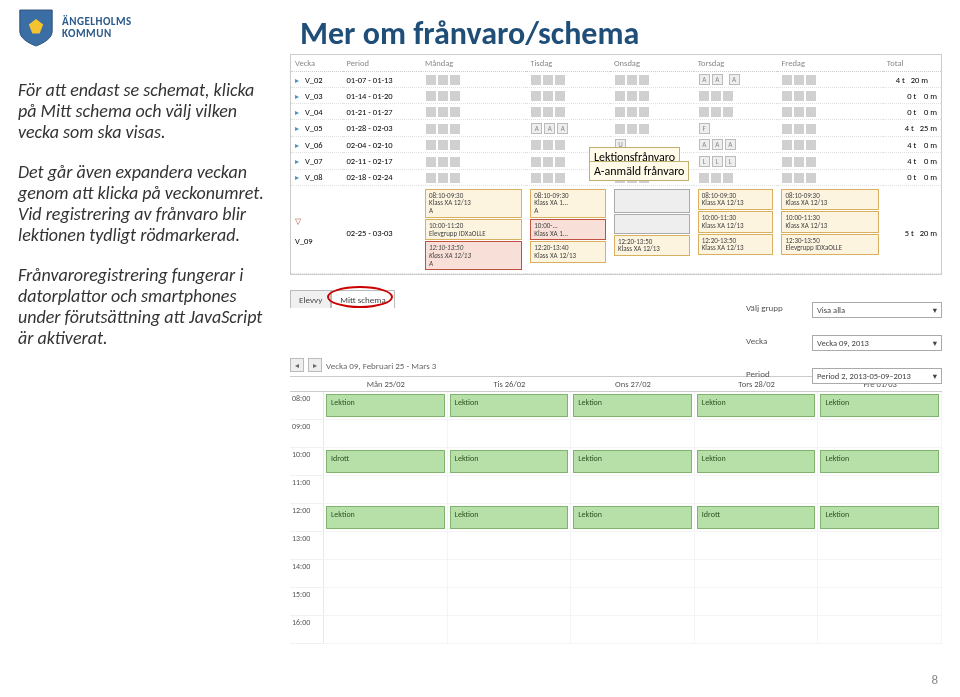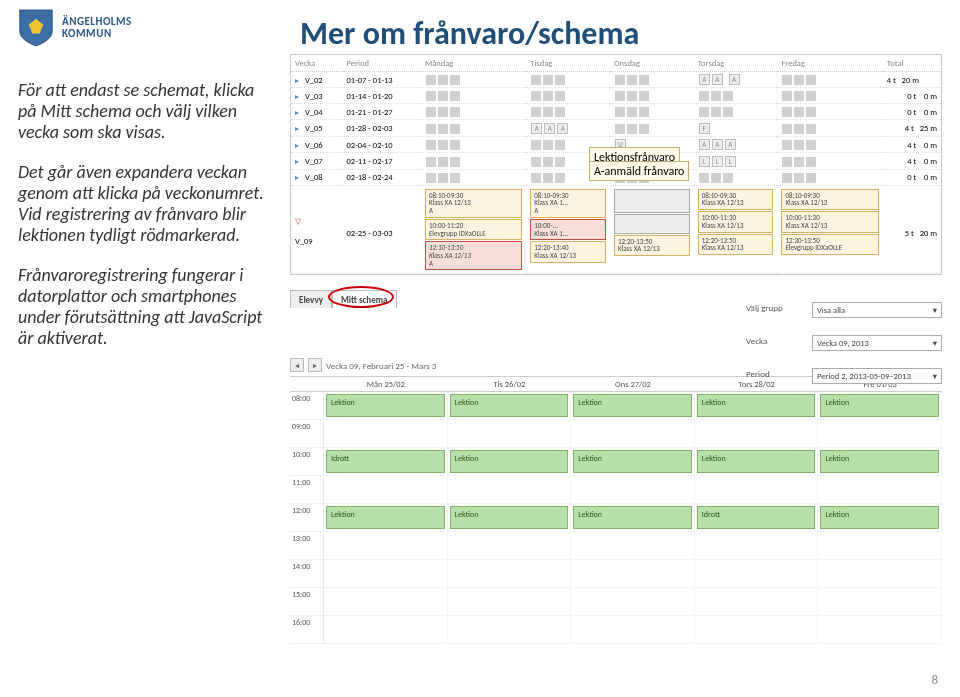--- a/index.html
+++ b/index.html
@@ -24,21 +24,21 @@
   .arrow { color: #4a90c0; font-size: 8px; display: inline-block; width: 8px; }
   .greybox { display: inline-block; width: 10px; height: 10px; background: #d0d0d0; margin: 0 1px; vertical-align: middle; }
   .letterbox { display: inline-block; width: 11px; height: 11px; background: #eee; border: 1px solid #bbb; font-size: 7px; text-align: center; line-height: 10px; color: #888; margin: 0 1px; vertical-align: middle; }
   .lesson-card { border: 1px solid #d8b060; background: #fdf4e0; padding: 2px 3px; font-size: 7px; line-height: 1.1; color: #444; }
   .lesson-card.red { border-color: #c05040; background: #f8e0d8; }
   .lesson-card.grey { border-color: #aaa; background: #eee; }
   .popup { position: absolute; background: #fffbe8; border: 1px solid #c0b070; padding: 2px 4px; font-size: 12px; }
 
   
   .shot2 { position: absolute; top: 290px; left: 290px; width: 652px; background: #fff; font-size: 9px; color: #444; }
-  .tabbar { display: flex; gap: 0; font-size: 9px; font-weight: bold; }
+  .tabbar { display: flex; gap: 0; font-size: 9px; }
   .tabbar .tab { padding: 3px 8px; border: 1px solid #bbb; background: #f0f0f0; border-bottom: none; position: relative; }
   .tabbar .tab.active { background: #fff; }
   .red-circle { position: absolute; border: 2px solid #c00; border-radius: 50%; width: 66px; height: 22px; top: -5px; left: -5px; pointer-events: none; }
   .filters { position: absolute; right: 0; top: 12px; font-size: 9px; }
   .filters .row { display: flex; align-items: flex-start; gap: 6px; margin-bottom: 17px; }
   .filters label { width: 60px; text-align: left; color: #555; }
   .filters .sel { border: 1px solid #aaa; background: #fff; padding: 1px 4px; width: 130px; height: 16px; font-size: 8.5px; display: flex; justify-content: space-between; align-items: center; }
   .sched-head { margin-top: 50px; display: flex; align-items: center; gap: 4px; font-size: 9px; color: #666; }
   .navbtn { border: 1px solid #bbb; background: #eee; width: 14px; height: 14px; font-size: 8px; text-align: center; line-height: 12px; }
   .sched-grid { margin-top: 4px; border-top: 1px solid #ccc; display: grid; grid-template-columns: 34px repeat(5, 1fr); font-size: 8.5px; }
@@ -90,21 +90,21 @@
       </thead>
     <tbody id="s1body">
         <tr>
           <td><span class="arrow">▸</span> V_02</td>
           <td>01-07 - 01-13</td>
           <td><span class="greybox"></span><span class="greybox"></span><span class="greybox"></span></td>
           <td><span class="greybox"></span><span class="greybox"></span><span class="greybox"></span></td>
           <td><span class="greybox"></span><span class="greybox"></span><span class="greybox"></span></td>
           <td><span class="letterbox">A</span><span class="letterbox">A</span>&nbsp;&nbsp;<span class="letterbox">A</span></td>
           <td><span class="greybox"></span><span class="greybox"></span><span class="greybox"></span></td>
-          <td style="text-align:left;white-space:pre;">4 t   20 m</td>
+          <td style="text-align:center;white-space:pre;">4 t   20 m</td>
         </tr>
         <tr>
           <td><span class="arrow">▸</span> V_03</td>
           <td>01-14 - 01-20</td>
           <td><span class="greybox"></span><span class="greybox"></span><span class="greybox"></span></td>
           <td><span class="greybox"></span><span class="greybox"></span><span class="greybox"></span></td>
           <td><span class="greybox"></span><span class="greybox"></span><span class="greybox"></span></td>
           <td><span class="greybox"></span><span class="greybox"></span><span class="greybox"></span></td>
           <td><span class="greybox"></span><span class="greybox"></span><span class="greybox"></span></td>
           <td style="text-align:right;white-space:pre;">0 t    0 m</td>

